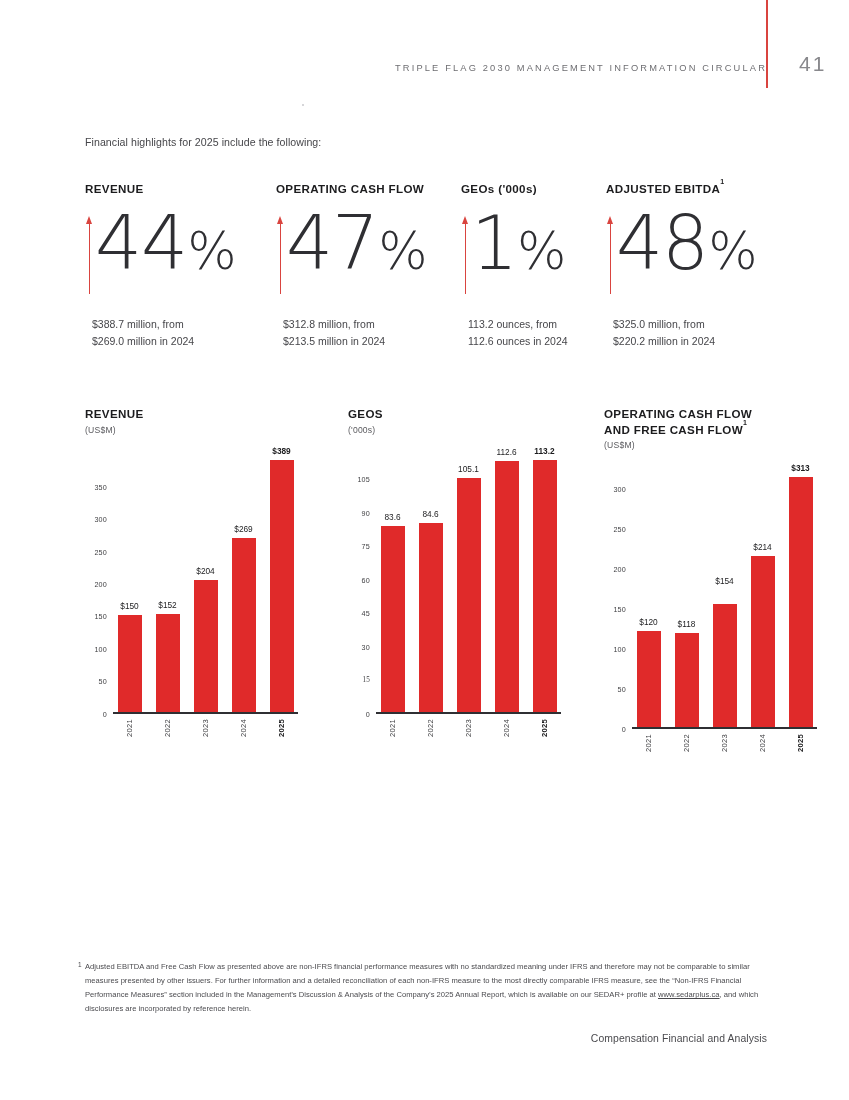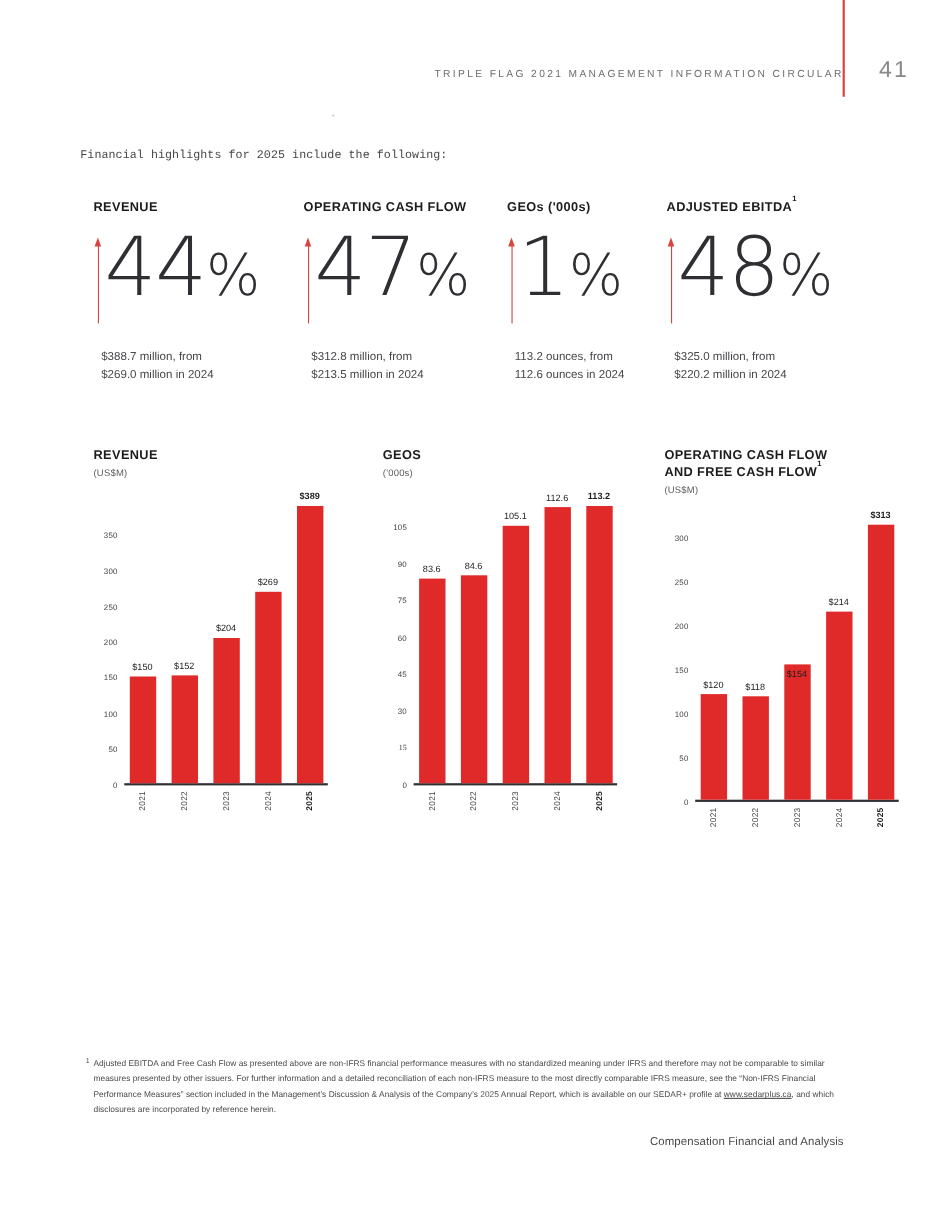--- a/index.html
+++ b/index.html
@@ -38,25 +38,24 @@
     width: 50px;
     font-weight: 300;
   }
   .stray-dot {
     position: absolute; top: 104px; left: 302px;
     width: 2px; height: 2px; background: #c9c9cc; border-radius: 50%;
   }
 
   
   .intro {
-    position: absolute; top: 136px; left: 73px;
+    position: absolute; top: 136px; left: 85px;
     font-size: 10.6px;
     color: #46464a;
     letter-spacing: .06px;
-    font-family: Liberation Mono, monospace;
   }
 
   
   .kpi-band {
     position: absolute; top: 182px; left: 85px; width: 700px;
   }
   .kpi-labels { position: relative; height: 26px; }
   .kpi-label {
     position: absolute;
     font-size: 11.6px; font-weight: bold;
@@ -155,21 +154,21 @@
     position: absolute; top: 1033px; left: 0; width: 767px;
     text-align: right;
     font-size: 10.4px; color: #4a4a4e; letter-spacing: .1px;
   }
 </style>
 </head>
 <body>
 
 <div class="top-rule"></div>
 <div class="header-row">
-  <div class="header-title">TRIPLE FLAG 2021 MANAGEMENT INFORMATION CIRCULAR</div>
+  <div class="header-title">TRIPLE FLAG 2030 MANAGEMENT INFORMATION CIRCULAR</div>
   <div class="page-number">41</div>
 </div>
 <div class="stray-dot"></div>
 
 <div class="intro">Financial highlights for 2025 include the following:</div>
 
 <div class="kpi-band">
   <div class="kpi-labels">
     <div class="kpi-label" style="left:0px"><span>REVENUE</span></div>
     <div class="kpi-label" style="left:191px"><span>OPERATING CASH FLOW</span></div>
@@ -353,21 +352,21 @@
           <div class="bar-slot" style="width: 33px;">
             <div class="bar" style="height: 96px; width: 24px; background: rgb(224, 42, 42);"></div>
             <div class="bar-value" style="bottom: 100px;">$120</div>
           </div>
           <div class="bar-slot" style="width: 33px;">
             <div class="bar" style="height: 94.4px; width: 24px; background: rgb(224, 42, 42);"></div>
             <div class="bar-value" style="bottom: 98.4px;">$118</div>
           </div>
           <div class="bar-slot" style="width: 33px;">
             <div class="bar" style="height: 123.2px; width: 24px; background: rgb(224, 42, 42);"></div>
-            <div class="bar-value" style="bottom: 110px;">$154</div>
+            <div class="bar-value" style="bottom: 141px;">$154</div>
           </div>
           <div class="bar-slot" style="width: 33px;">
             <div class="bar" style="height: 171.2px; width: 24px; background: rgb(224, 42, 42);"></div>
             <div class="bar-value" style="bottom: 175.2px;">$214</div>
           </div>
           <div class="bar-slot" style="width: 33px;">
             <div class="bar" style="height: 250.4px; width: 24px; background: rgb(224, 42, 42);"></div>
             <div class="bar-value bold" style="bottom: 254.4px;">$313</div>
           </div>
         </div>

